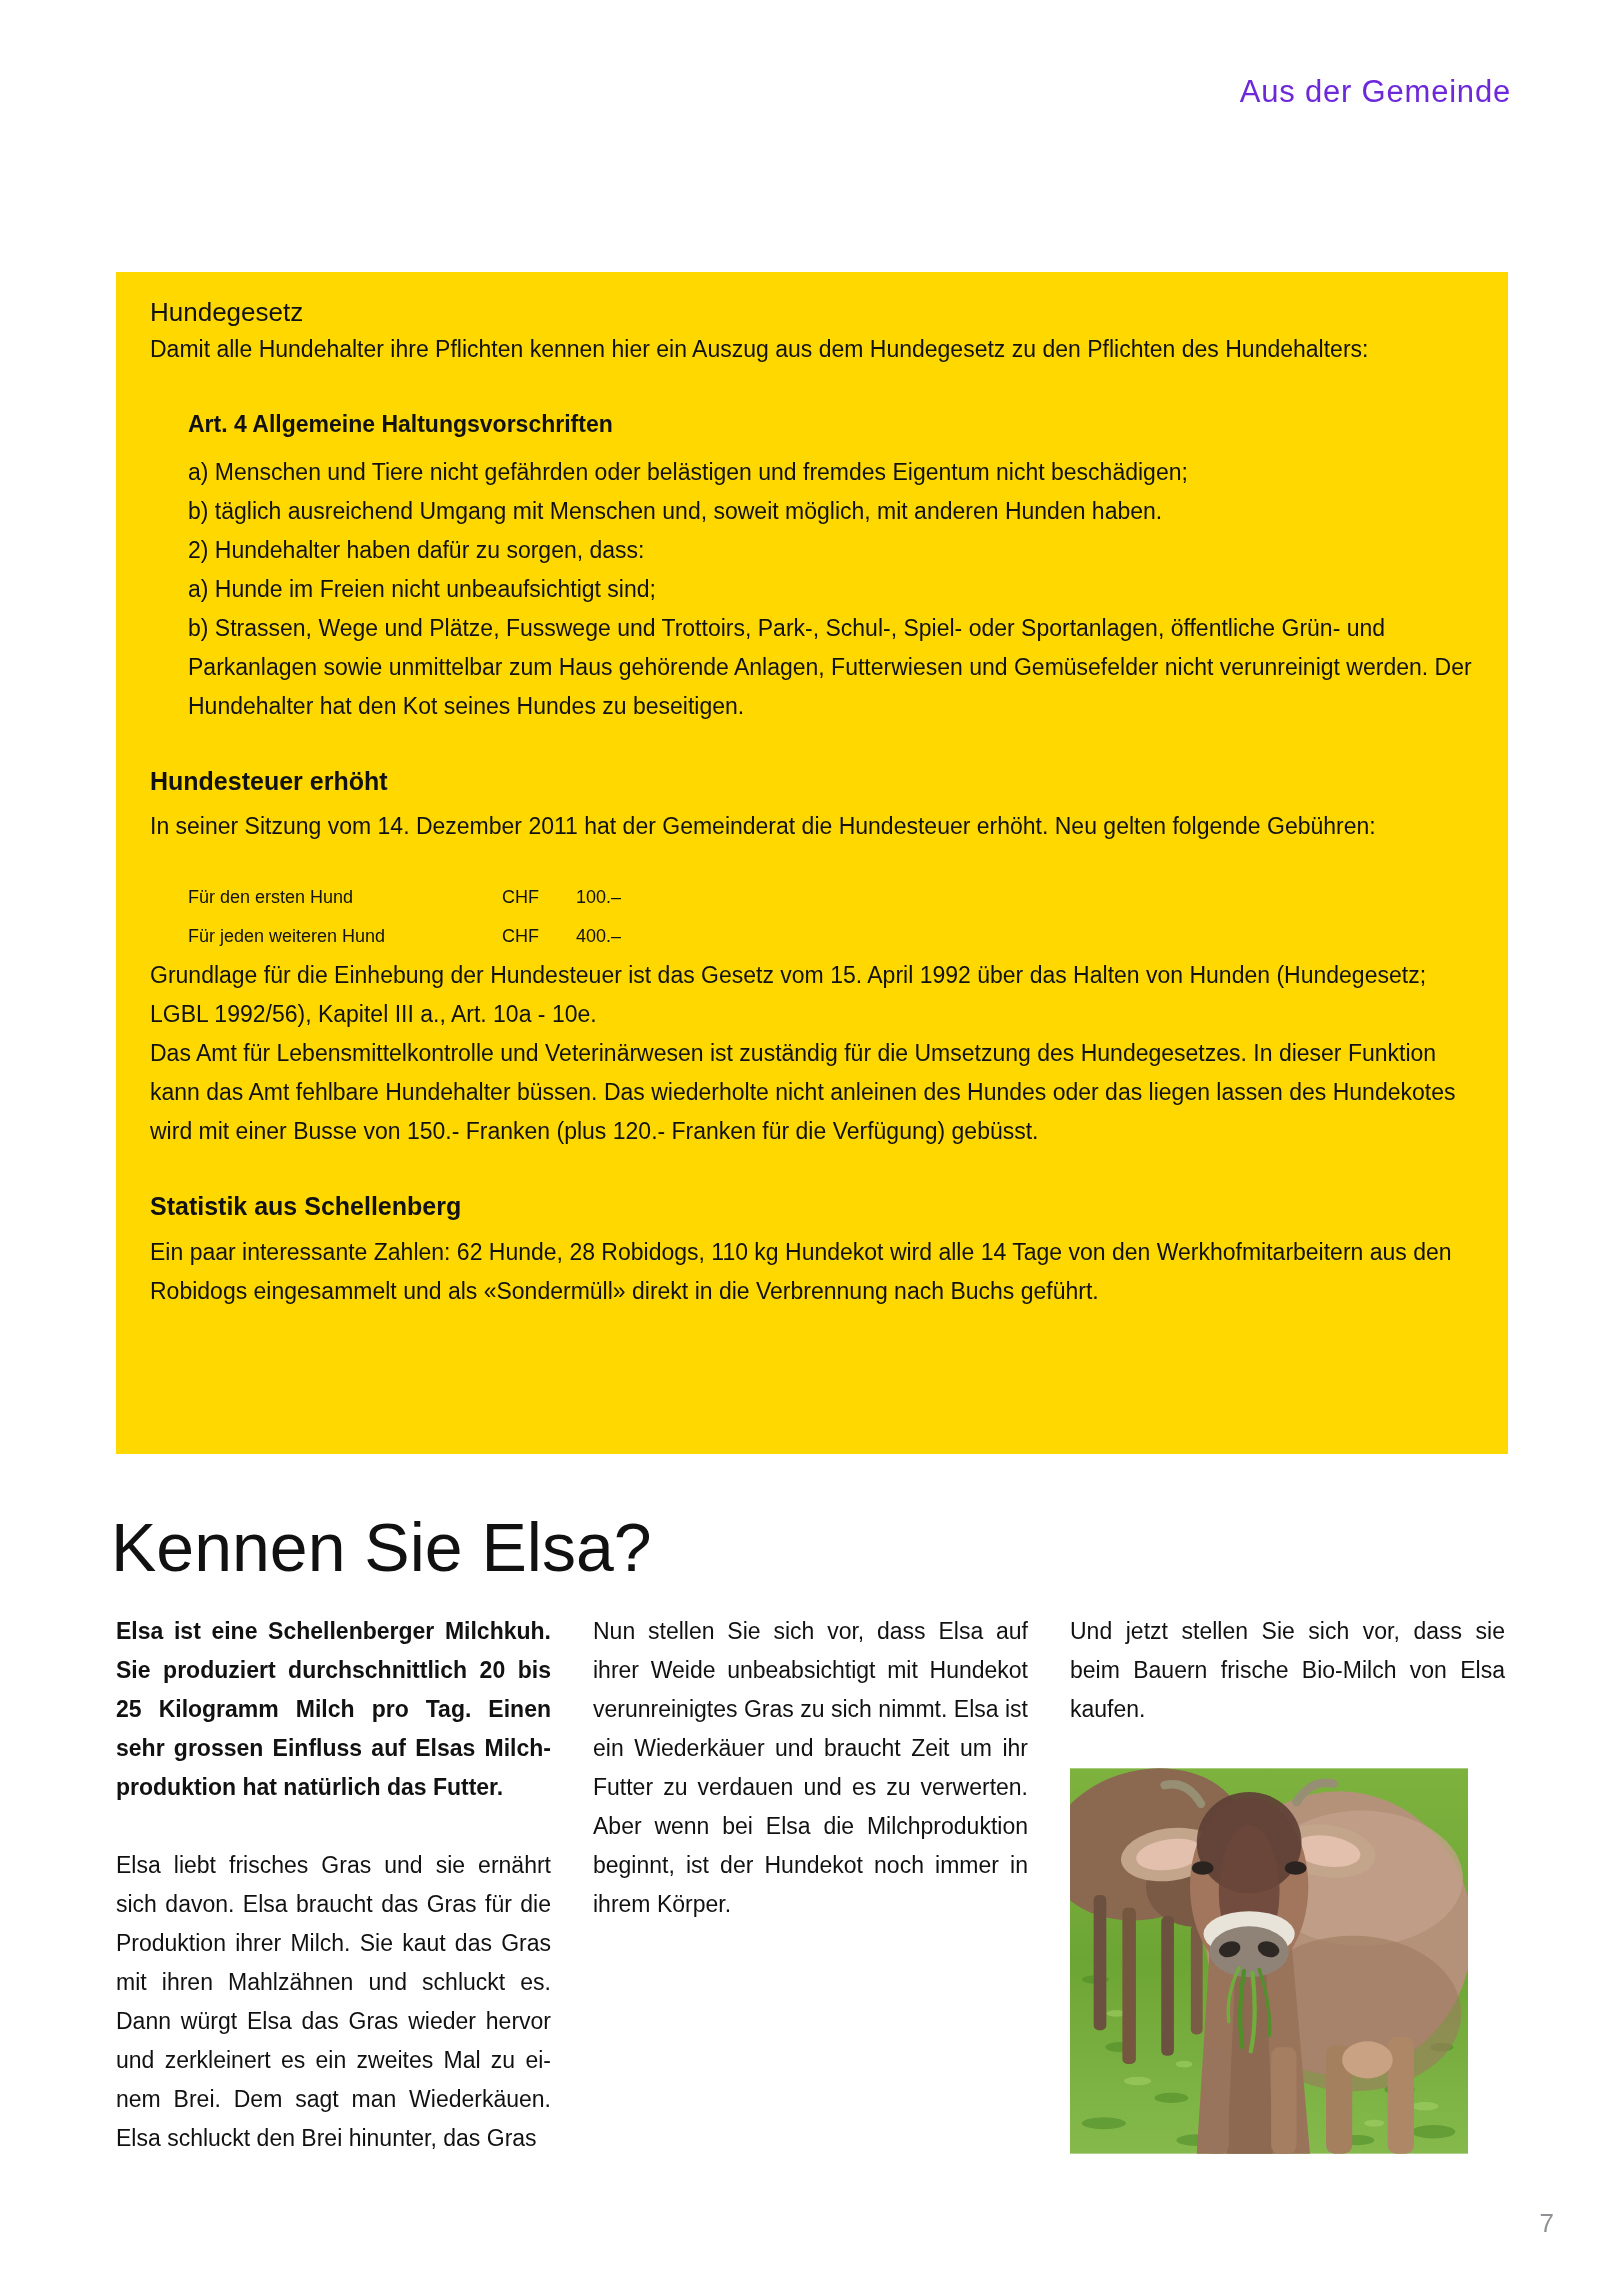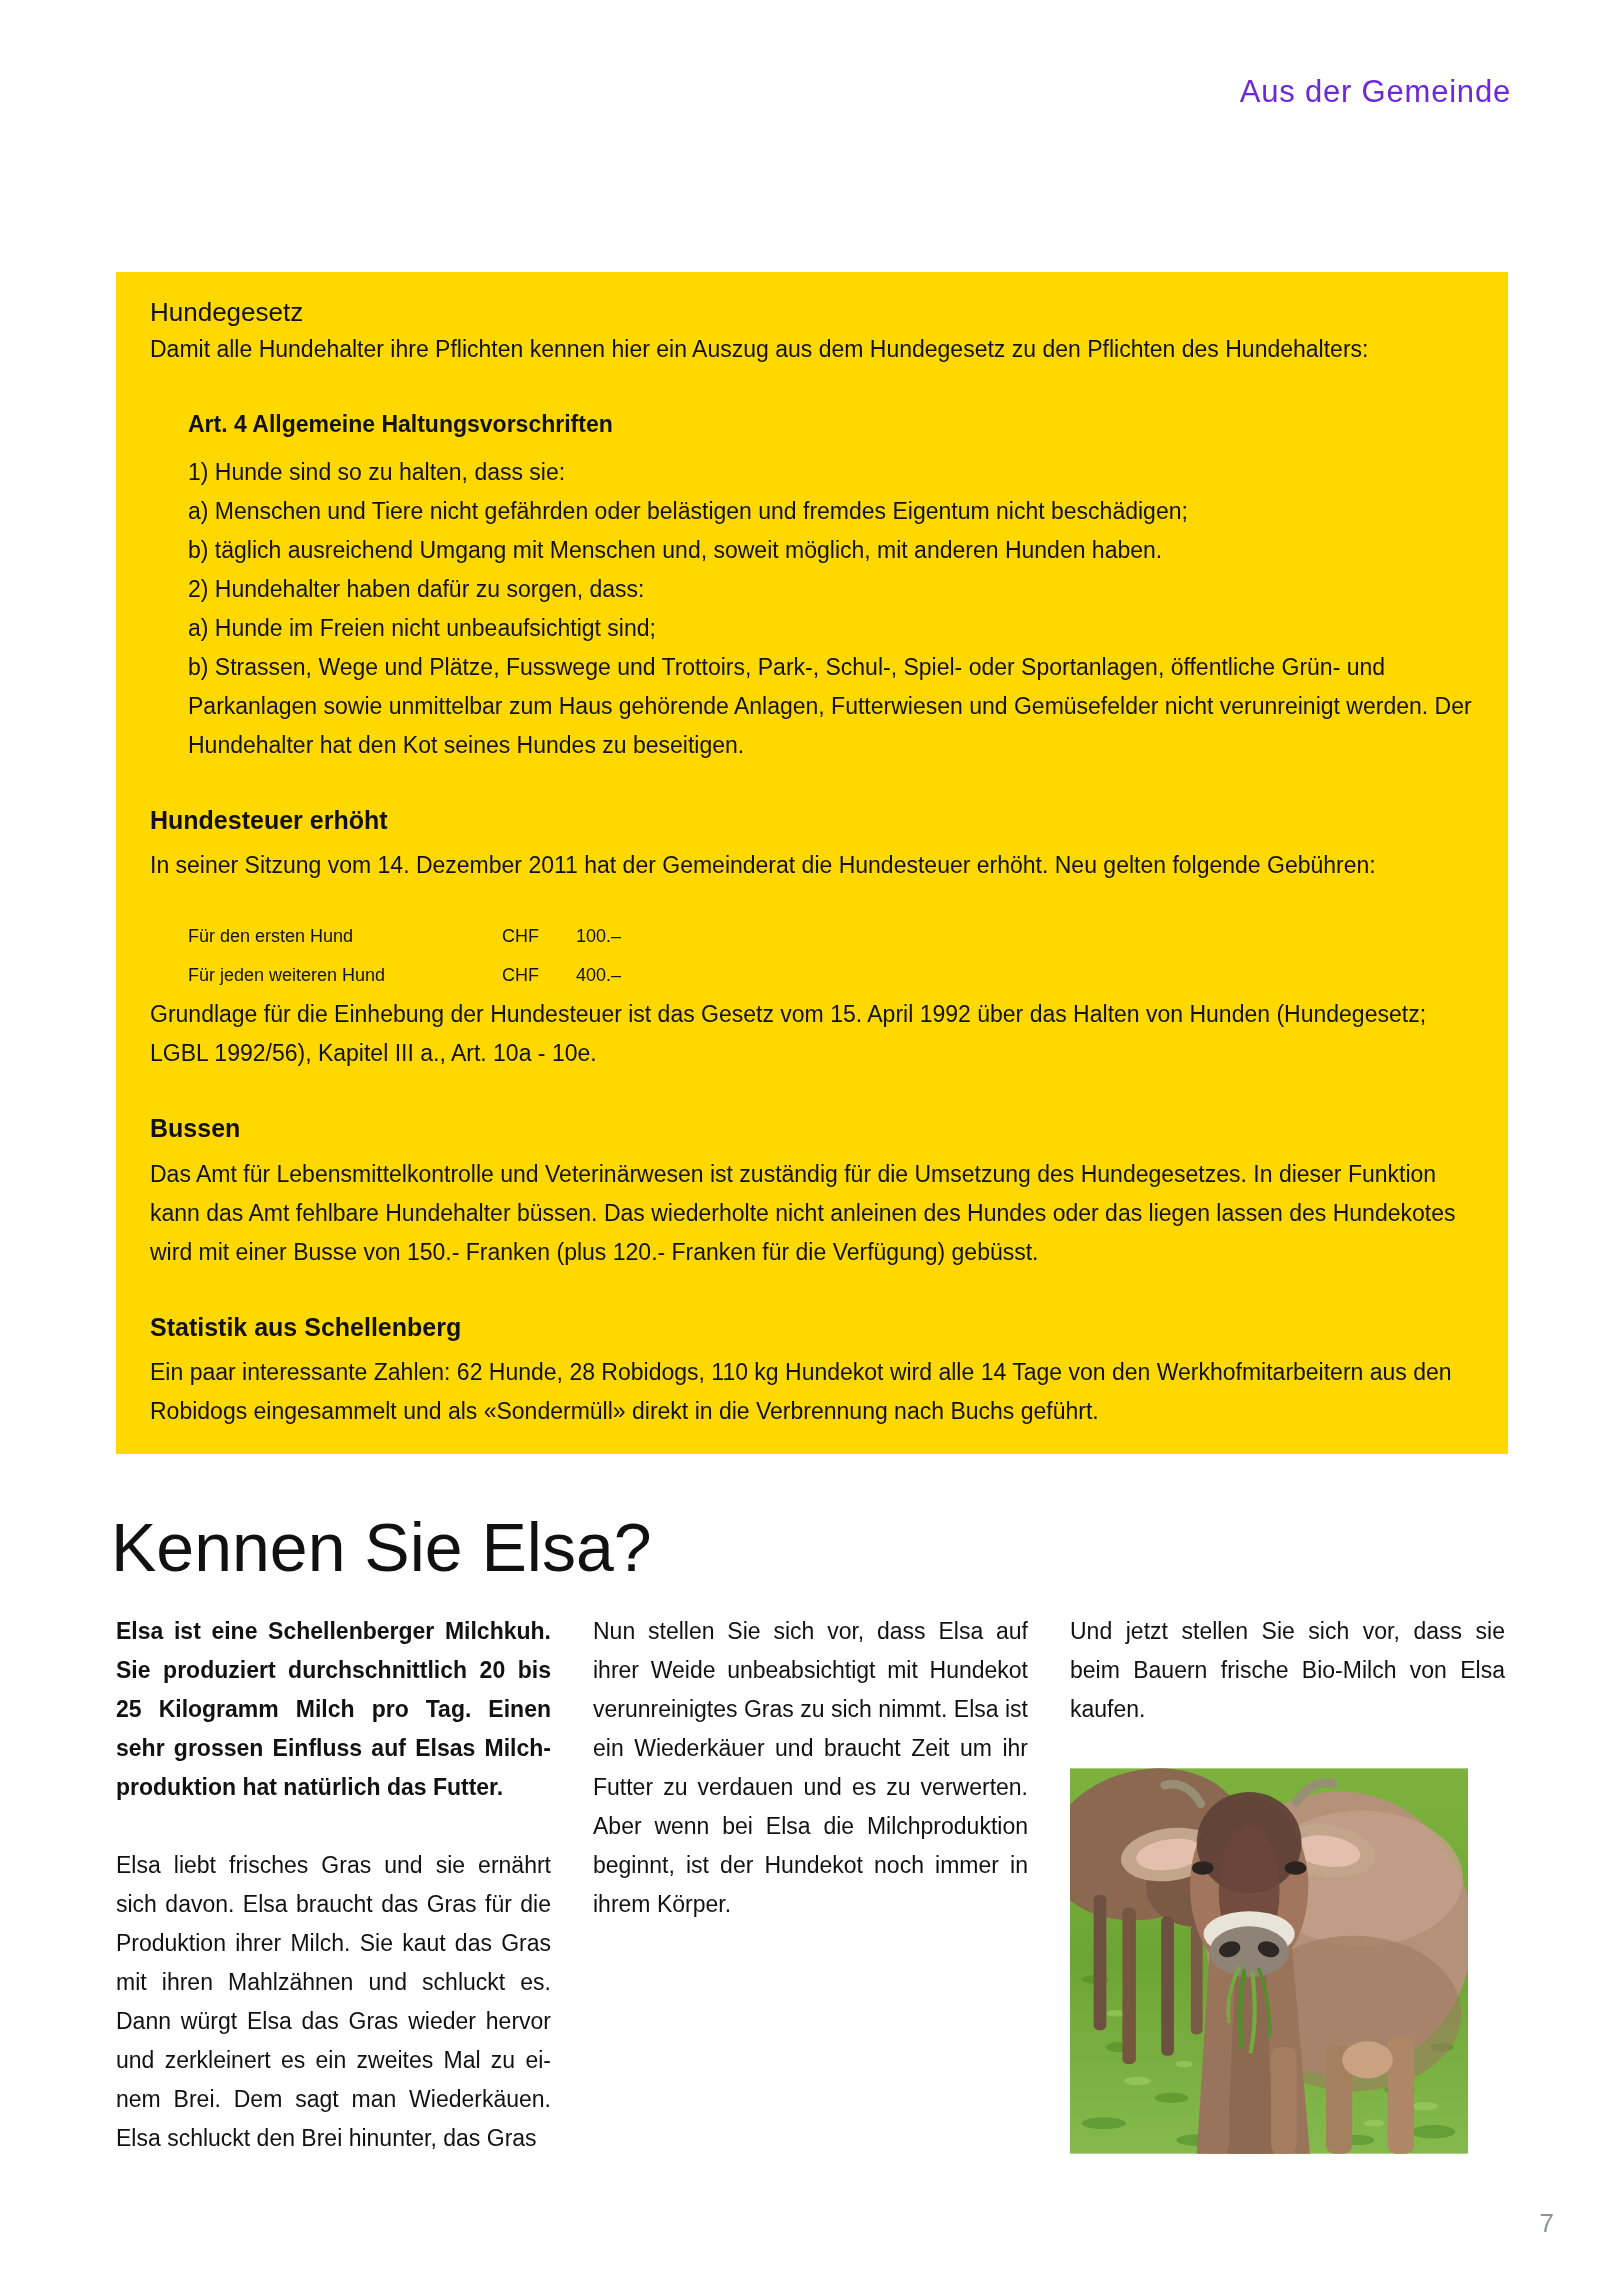--- a/index.html
+++ b/index.html
@@ -39,21 +39,20 @@
 <div class="page">
 
   <div class="header-label" style="color: #6d28d9;">Aus der Gemeinde</div>
 
   <div class="law-box" style="background: rgb(255, 216, 0);">
     <h2 class="box-title">Hundegesetz</h2>
     <p class="intro">Damit alle Hundehalter ihre Pflichten kennen hier ein Auszug aus dem Hundegesetz zu den Pflichten des Hundehalters:</p>
 
     <div class="art4">
       <h3 class="art4-heading">Art. 4 Allgemeine Haltungsvorschriften</h3>
-      <p>1) Hunde sind so zu halten, dass sie:</p>
       <p class="sub-item">a) Menschen und Tiere nicht gefährden oder belästigen und fremdes Eigentum nicht beschädigen;</p>
       <p class="sub-item">b) täglich ausreichend Umgang mit Menschen und, soweit möglich, mit anderen Hunden haben.</p>
       <p>2) Hundehalter haben dafür zu sorgen, dass:</p>
       <p class="sub-item"><span>a) Hunde im Freien </span><b class="inline">nicht unbeaufsichtigt sind;</b></p>
       <p class="sub-item"><span>b) Strassen, Wege und Plätze, Fusswege und Trottoirs, Park-, Schul-, Spiel- oder Sportanlagen, öffentliche Grün- und Parkanlagen sowie unmittelbar zum Haus gehörende Anlagen, Futterwiesen und Gemüsefelder nicht verunreinigt werden. </span><b class="inline">Der Hundehalter hat den Kot seines Hundes zu beseitigen.</b></p>
     </div>
 
     <h3 class="box-heading">Hundesteuer erhöht</h3>
     <p>In seiner Sitzung vom 14. Dezember 2011 hat der Gemeinderat die Hundesteuer erhöht. Neu gelten folgende Gebühren:</p>
 
@@ -65,21 +64,20 @@
       </div>
       <div class="fee-row">
         <span class="fee-label">Für jeden weiteren Hund</span>
         <span class="fee-cur">CHF</span>
         <span class="fee-amt">400.–</span>
       </div>
     </div>
 
     <p class="legal">Grundlage für die Einhebung der Hundesteuer ist das Gesetz vom 15. April 1992 über das Halten von Hunden (Hundegesetz; LGBL 1992/56), Kapitel III a., Art. 10a - 10e.</p>
 
-    <h3 class="box-heading">Bussen</h3>
     <p>Das Amt für Lebensmittelkontrolle und Veterinärwesen ist zuständig für die Umsetzung des Hundegesetzes. In dieser Funktion kann das Amt fehlbare Hundehalter büssen. Das wiederholte nicht anleinen des Hundes oder das liegen las­sen des Hundekotes wird mit einer Busse von 150.- Franken (plus 120.- Franken für die Verfügung) gebüsst.</p>
 
     <h3 class="box-heading">Statistik aus Schellenberg</h3>
     <p>Ein paar interessante Zahlen: 62 Hunde, 28 Robidogs, 110 kg Hundekot wird alle 14 Tage von den Werkhofmitarbeitern aus den Robidogs eingesammelt und als «Sondermüll» direkt in die Verbrennung nach Buchs geführt.</p>
   </div>
 
   <h1 class="article-title">Kennen Sie Elsa?</h1>
 
   <div class="columns">
     <div class="col">

